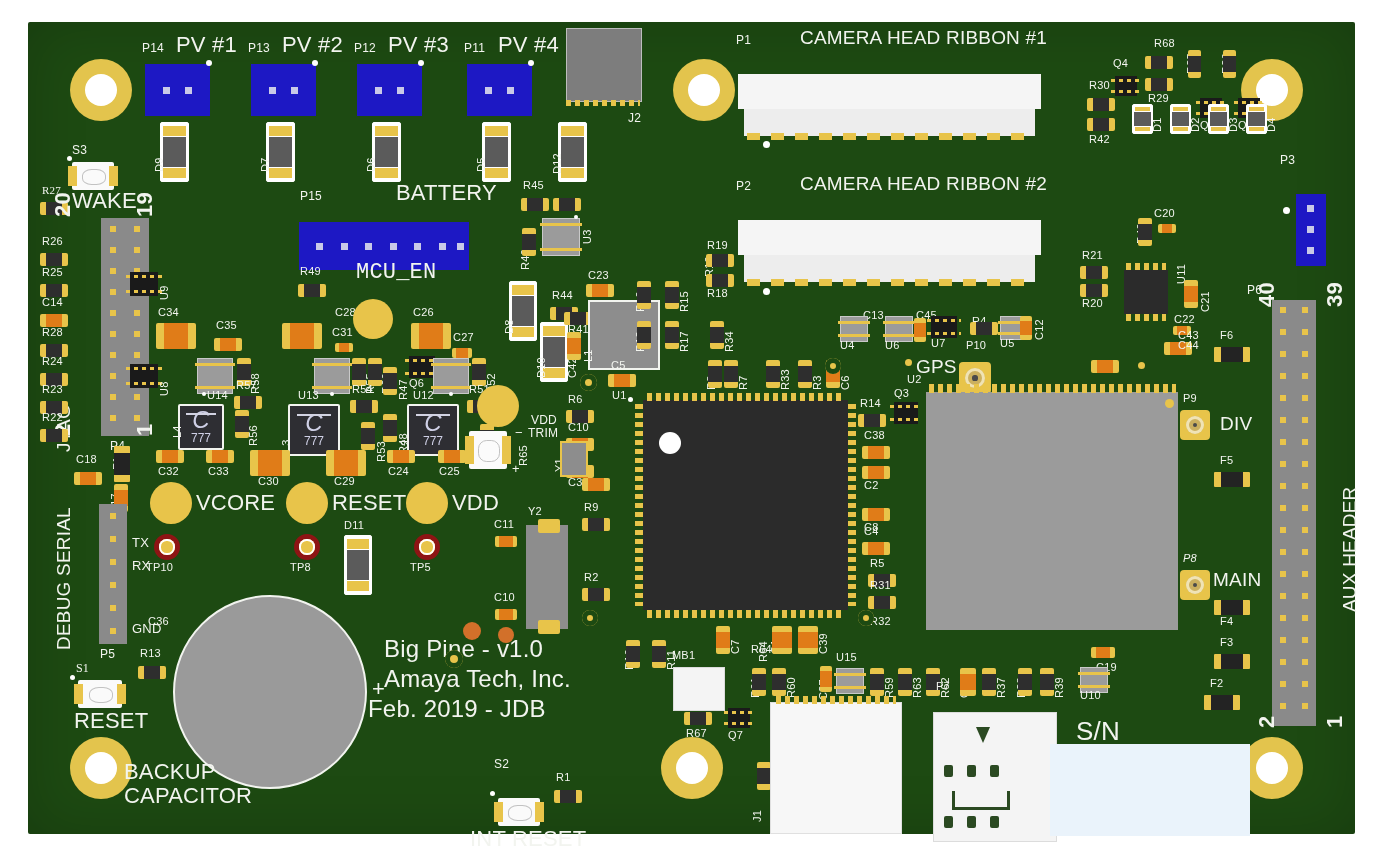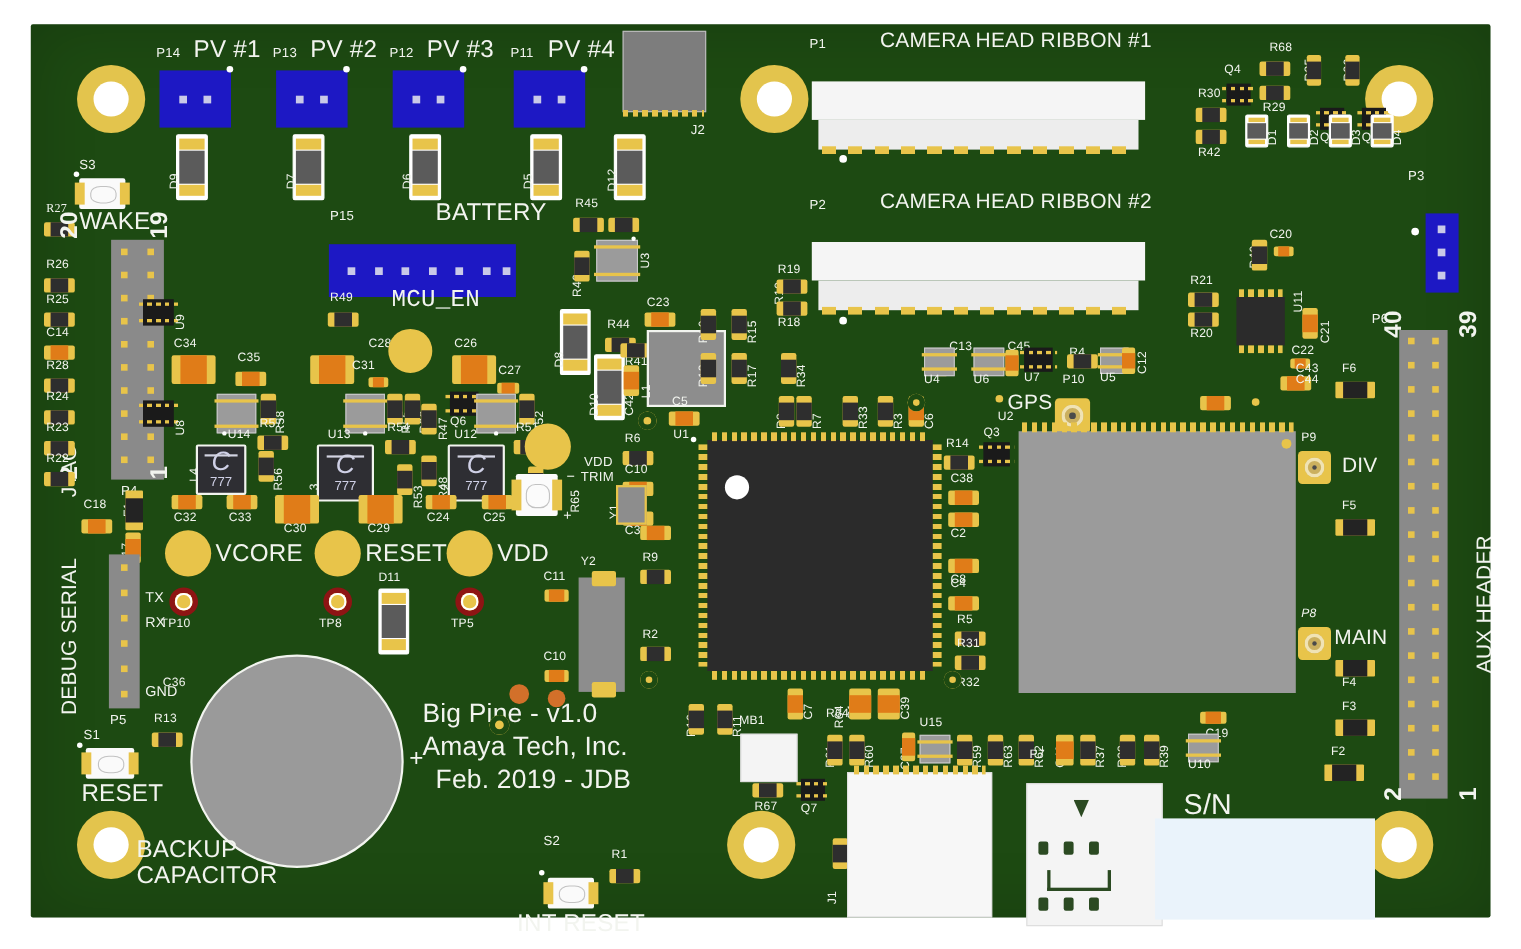--- a/index.html
+++ b/index.html
@@ -346,21 +346,21 @@
   </div>
   <div class="silk sm" style="left:104px;top:514px;">TX</div>
   <div class="silk sm" style="left:104px;top:537px;">RX</div>
   <div class="silk sm" style="left:104px;top:600px;">GND</div>
   <div class="silk mid rot90" style="left:26px;top:628px;">DEBUG SERIAL</div>
   <div class="silk xs" style="left:72px;top:626px;">P5</div>
   <div class="silk tiny" style="left:112px;top:626px;">R13</div>
   <div class="res" style="left:110px;top:644px;width:28px;height:13px;">
         <b></b>
       </div>
-  <div class="silk xs" style="left:48px;top:640px;">S1</div>
+  <div class="silk xs" style="left:48px;top:640px;font-family:Liberation Serif, serif;">S1</div>
   <div class="dot-w" style="left:42px;top:653px;width:5px;height:5px;"></div>
   <div class="sw" style="left:50px;top:658px;width:44px;height:28px;">
         <i></i>
       </div>
   <div class="silk big" style="left:46px;top:688px;">RESET</div>
 
   <div class="silk xs" style="left:272px;top:168px;">P15</div>
   <div class="silk big" style="left:368px;top:160px;">BATTERY</div>
   <div class="blu" style="left:271px;top:200px;width:170px;height:48px;">
     <i style="left:17px;top:21px;"></i>
@@ -431,21 +431,21 @@
   <div class="silk tiny" style="left:180px;top:444px;">C33</div>
 
   <div class="silk tiny" style="left:272px;top:244px;">R49</div>
   <div class="res" style="left:270px;top:262px;width:28px;height:13px;">
         <b></b>
       </div>
   <div class="silk tiny" style="left:272px;top:285px;margin-left:35px;">C28</div>
   <div class="cap" style="left:254px;top:301px;width:40px;height:26px;">
         <b></b>
       </div>
-  <div class="silk tiny" style="left:292px;top:305px;">C31</div>
+  <div class="silk tiny" style="left:304px;top:305px;">C31</div>
   <div class="cap" style="left:307px;top:321px;width:18px;height:9px;">
         <b></b>
       </div>
   <div class="pad-yellow" style="left:325px;top:277px;width:40px;height:40px;"></div>
   <div class="silk tiny" style="left:385px;top:285px;">C26</div>
   <div class="cap" style="left:383px;top:301px;width:40px;height:26px;">
         <b></b>
       </div>
   <div class="silk tiny" style="left:425px;top:310px;">C27</div>
   <div class="cap" style="left:424px;top:326px;width:20px;height:10px;">
@@ -887,21 +887,21 @@
   <div class="pad-yellow" style="left:510px;top:598px;width:22px;height:14px;border-radius:2px;"></div>
 
   <div class="silk tiny" style="left:120px;top:594px;">C36</div>
   <div class="cell" style="left:145px;top:573px;width:190px;height:190px;"></div>
   <div class="silk big" style="left:344px;top:656px;">+</div>
   <div class="silk big" style="left:96px;top:739px;">BACKUP</div>
   <div class="silk big" style="left:96px;top:763px;">CAPACITOR</div>
 
   <div class="silk big" style="left:356px;top:615px;font-size:24px;">Big Pine - v1.0</div>
   <div class="silk big" style="left:356px;top:645px;font-size:24px;">Amaya Tech, Inc.</div>
-  <div class="silk big" style="left:368px;top:675px;font-size:24px;">Feb. 2019 - JDB</div>
+  <div class="silk big" style="left:340px;top:675px;font-size:24px;">Feb. 2019 - JDB</div>
 
   <div class="silk tiny rot90" style="left:596px;top:648px;">R16</div>
   <div class="resv" style="left:598px;top:618px;width:14px;height:28px;">
         <b></b>
       </div>
   <div class="silk tiny rot90" style="left:638px;top:648px;">R11</div>
   <div class="resv" style="left:624px;top:618px;width:14px;height:28px;">
         <b></b>
       </div>
   <div class="silk tiny" style="left:644px;top:628px;">MB1</div>

